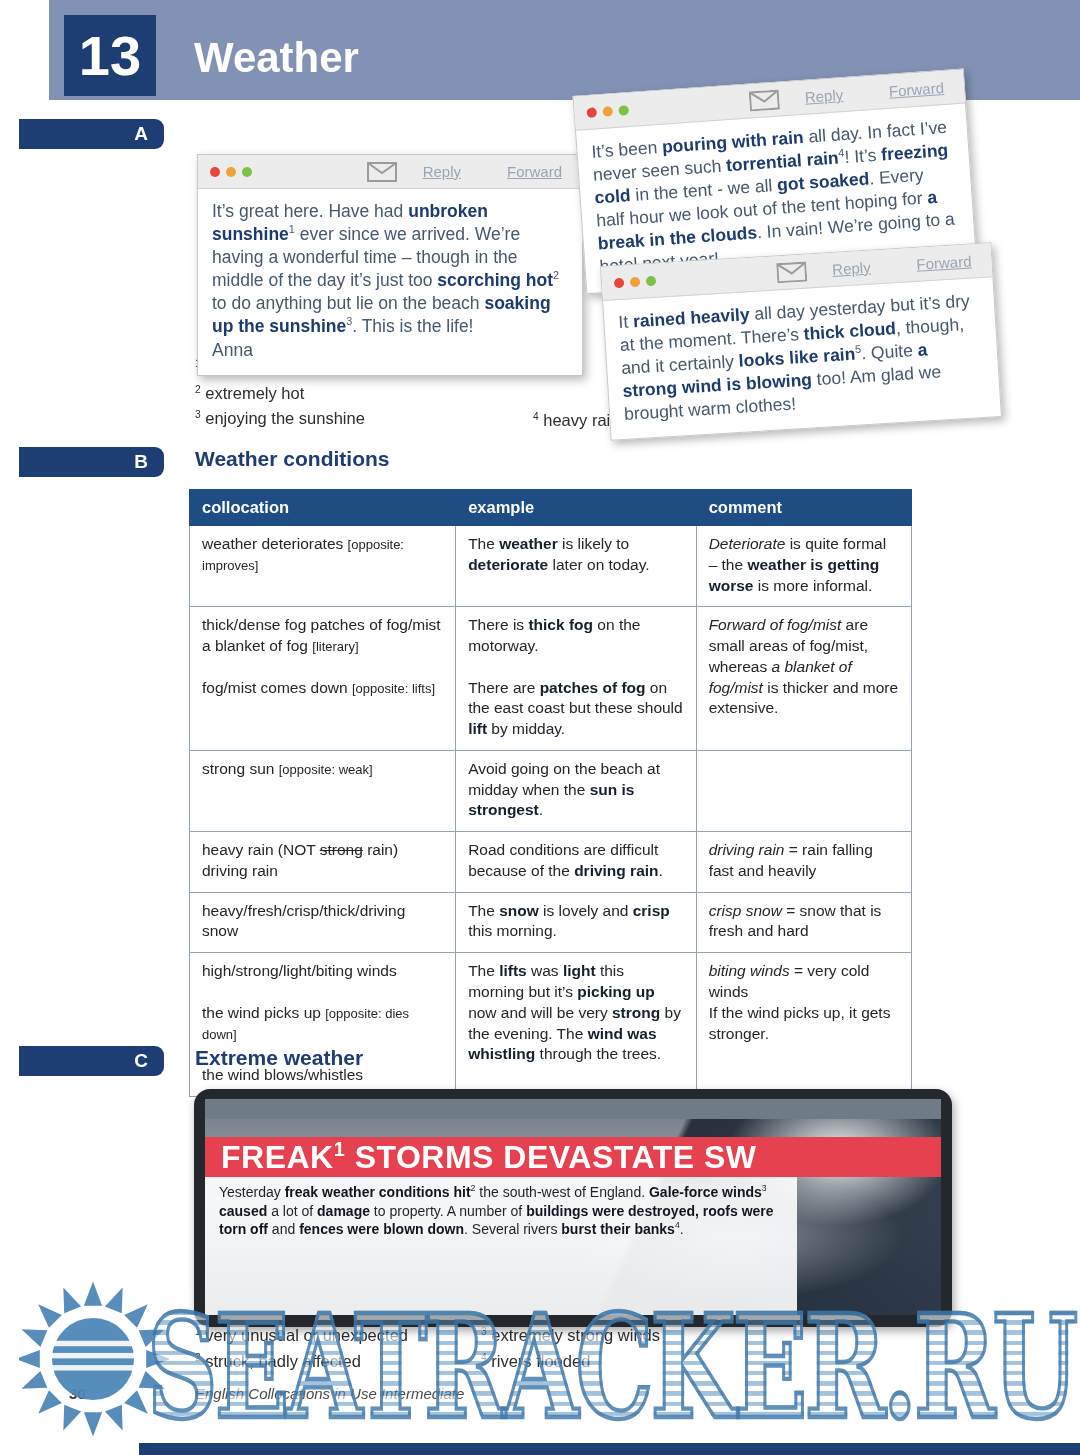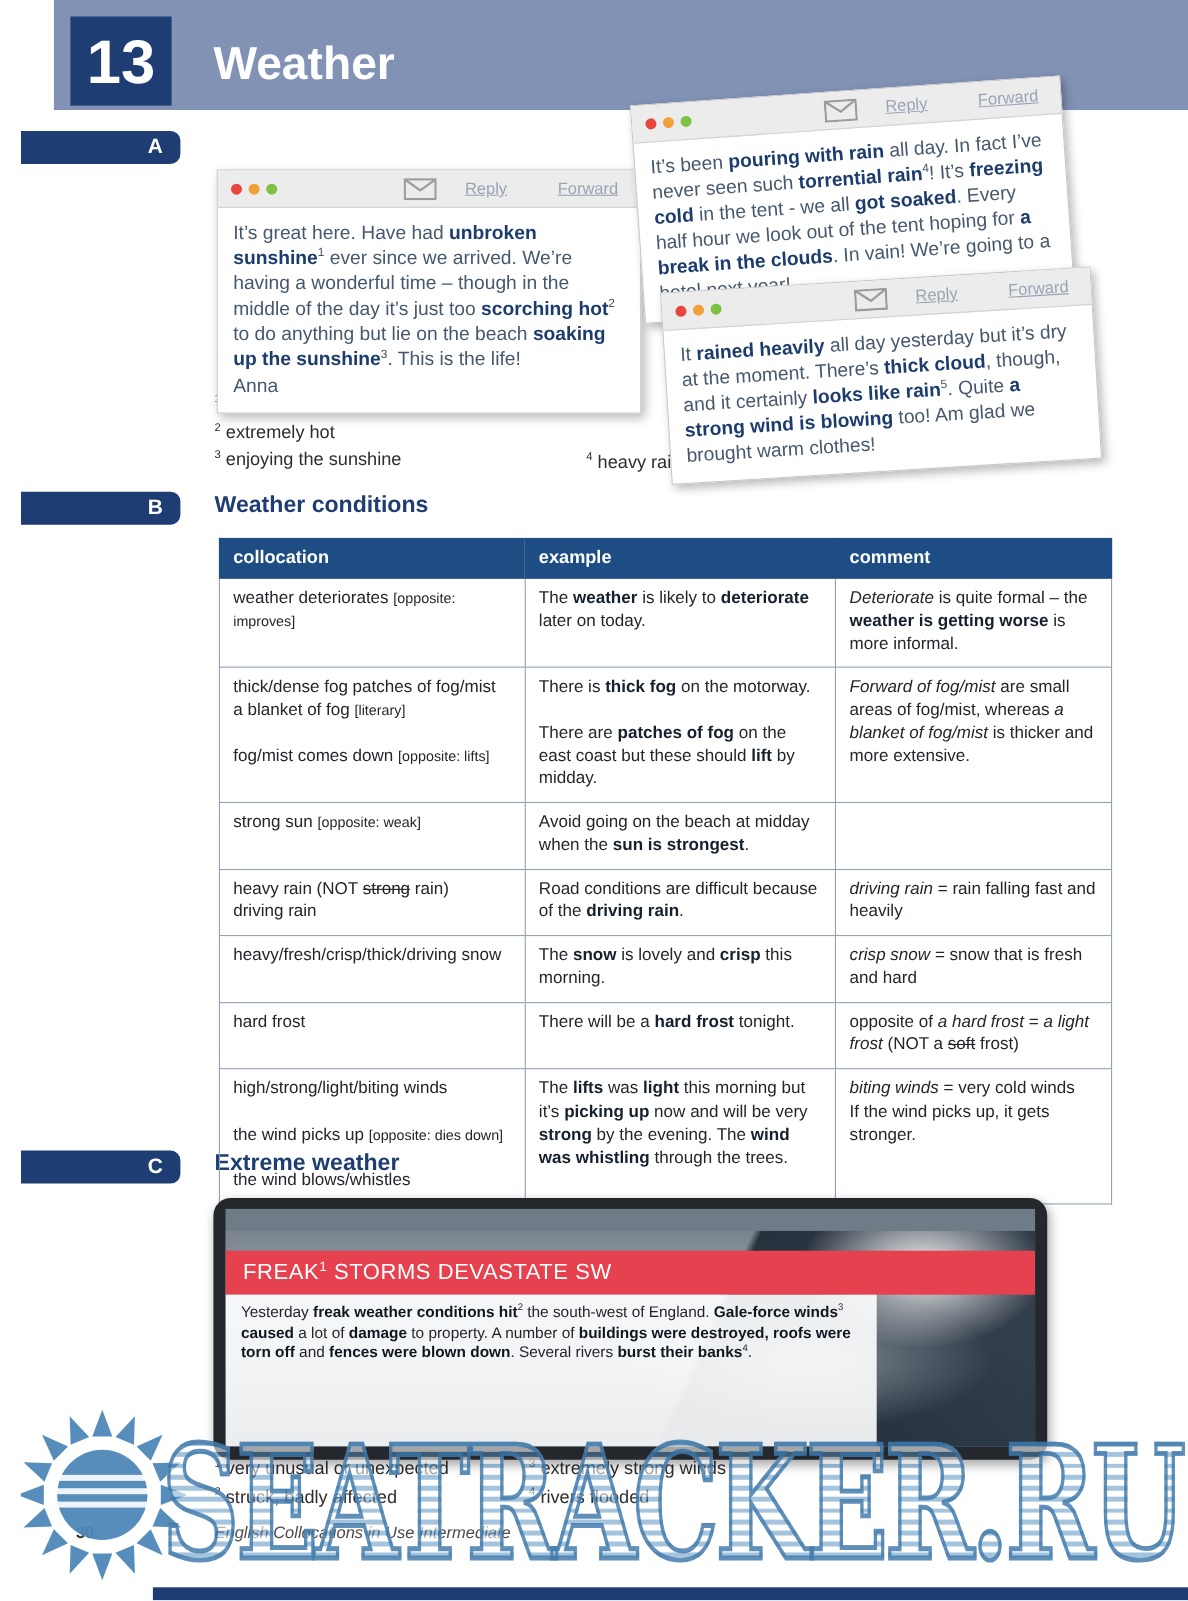--- a/index.html
+++ b/index.html
@@ -41,21 +41,21 @@
 
   
   .fn { position:absolute; font-size:16.5px; color:#2d2d2d; line-height:1.0; }
   .fn div { margin-bottom:9px; }
   .fnA { left:176px; top:359px; }
   .fnA-right { left:514px; top:412px; }
   .fnC-left  { left:176px; top:1327px; }
   .fnC-right { left:462px; top:1327px; }
 
   
-  .wtable { position:absolute; left:180px; top:489px; width:812px; border-collapse:collapse;
+  .wtable { position:absolute; left:170px; top:489px; width:723px; border-collapse:collapse;
             font-size:15.5px; color:#22262b; z-index:2; }
   .wtable col.c1{width:278px;} .wtable col.c2{width:283px;} .wtable col.c3{width:251px;}
   .wtable th { background:#1d4d82; color:#fff; text-align:left; font-size:16.5px; font-weight:bold;
                padding:8px 12px; border:1px solid #1d4d82; }
   .wtable td { border:1px solid #93a2b4; padding:8px 12px 10px; vertical-align:top; line-height:1.34; }
   .wtable b { color:#15202e; }
   .wtable i { color:#22262b; }
   .sm { font-size:13px; }
   s { text-decoration:line-through; }
 
@@ -66,21 +66,21 @@
   .statusbar { position:absolute; left:0; top:0; right:0; height:20px; background:#8b9199;
                display:flex; align-items:center; padding:0 10px; color:#e7eaee; font-size:11px; z-index:3; }
   .battery { margin-left:auto; width:22px; height:11px; background:#3dbb4a; border:1px solid #2e9e3c; border-radius:2px; }
   .photo { position:absolute; left:0; top:20px; right:0; bottom:0;
     background:
       radial-gradient(ellipse 170px 110px at 86% 18%, rgba(255,255,255,0.95), rgba(255,255,255,0) 65%),
       radial-gradient(ellipse 240px 90px at 72% 60%, rgba(222,229,234,0.5), rgba(222,229,234,0) 70%),
       linear-gradient(115deg, rgba(0,0,0,0) 58%, rgba(28,38,50,0.88) 59%, rgba(44,56,70,0.92) 100%),
       linear-gradient(180deg, #79848f 0%, #99a3ac 35%, #8e99a3 55%, #57646f 80%, #394650 100%); }
   .banner { position:absolute; left:0; top:38px; right:0; height:40px; background:#e5414e; color:#fff;
-            font-weight:normal; font-size:20px; line-height:40px; padding-left:16px; letter-spacing:0.5px; z-index:3; }
+            font-weight:bold; font-size:32px; line-height:40px; padding-left:16px; letter-spacing:0.5px; z-index:3; }
   .article { position:absolute; left:0; top:78px; bottom:0; width:592px; background:rgba(255,255,255,0.9);
              padding:6px 14px; font-size:14px; line-height:1.33; color:#1e2227; z-index:3; }
   .article b { color:#10161f; }
 
   
   .page-num { position:absolute; left:50px; top:1385px; font-size:15px; font-weight:bold; color:#333; }
   .footer-title { position:absolute; left:176px; top:1385px; font-size:15px; font-style:italic; color:#4a4a4a; }
   .bottom-bar { position:absolute; left:120px; right:0; bottom:0; height:12px; background:#1d3d73; }
 
   
@@ -202,25 +202,20 @@
       </tr>
       <tr>
         <td>heavy rain (NOT <s>strong</s> rain)<br>driving rain</td>
         <td>Road conditions are difficult because of the <b>driving rain</b>.</td>
         <td><i>driving rain</i> = rain falling fast and heavily</td>
       </tr>
       <tr>
         <td>heavy/fresh/crisp/thick/driving snow</td>
         <td>The <b>snow</b> is lovely and <b>crisp</b> this morning.</td>
         <td><i>crisp snow</i> = snow that is fresh and hard</td>
-      </tr>
-      <tr>
-        <td>hard frost</td>
-        <td>There will be a <b>hard frost</b> tonight.</td>
-        <td>opposite of <i>a hard frost</i> = <i>a light frost</i> (NOT a <s>soft</s> frost)</td>
       </tr>
       <tr>
         <td>high/strong/light/biting winds<br><br>the wind picks up <span class="sm">[opposite: dies down]</span><br><br>the wind blows/whistles</td>
         <td>The <b>lifts</b> was <b>light</b> this morning but it’s <b>picking up</b> now and will be very <b>strong</b> by the evening. The <b>wind was whistling</b> through the trees.</td>
         <td><i>biting winds</i> = very cold winds<br>If the wind picks up, it gets stronger.</td>
       </tr>
     </tbody>
   </table>
 
   <div class="tab tab-c">C</div>

